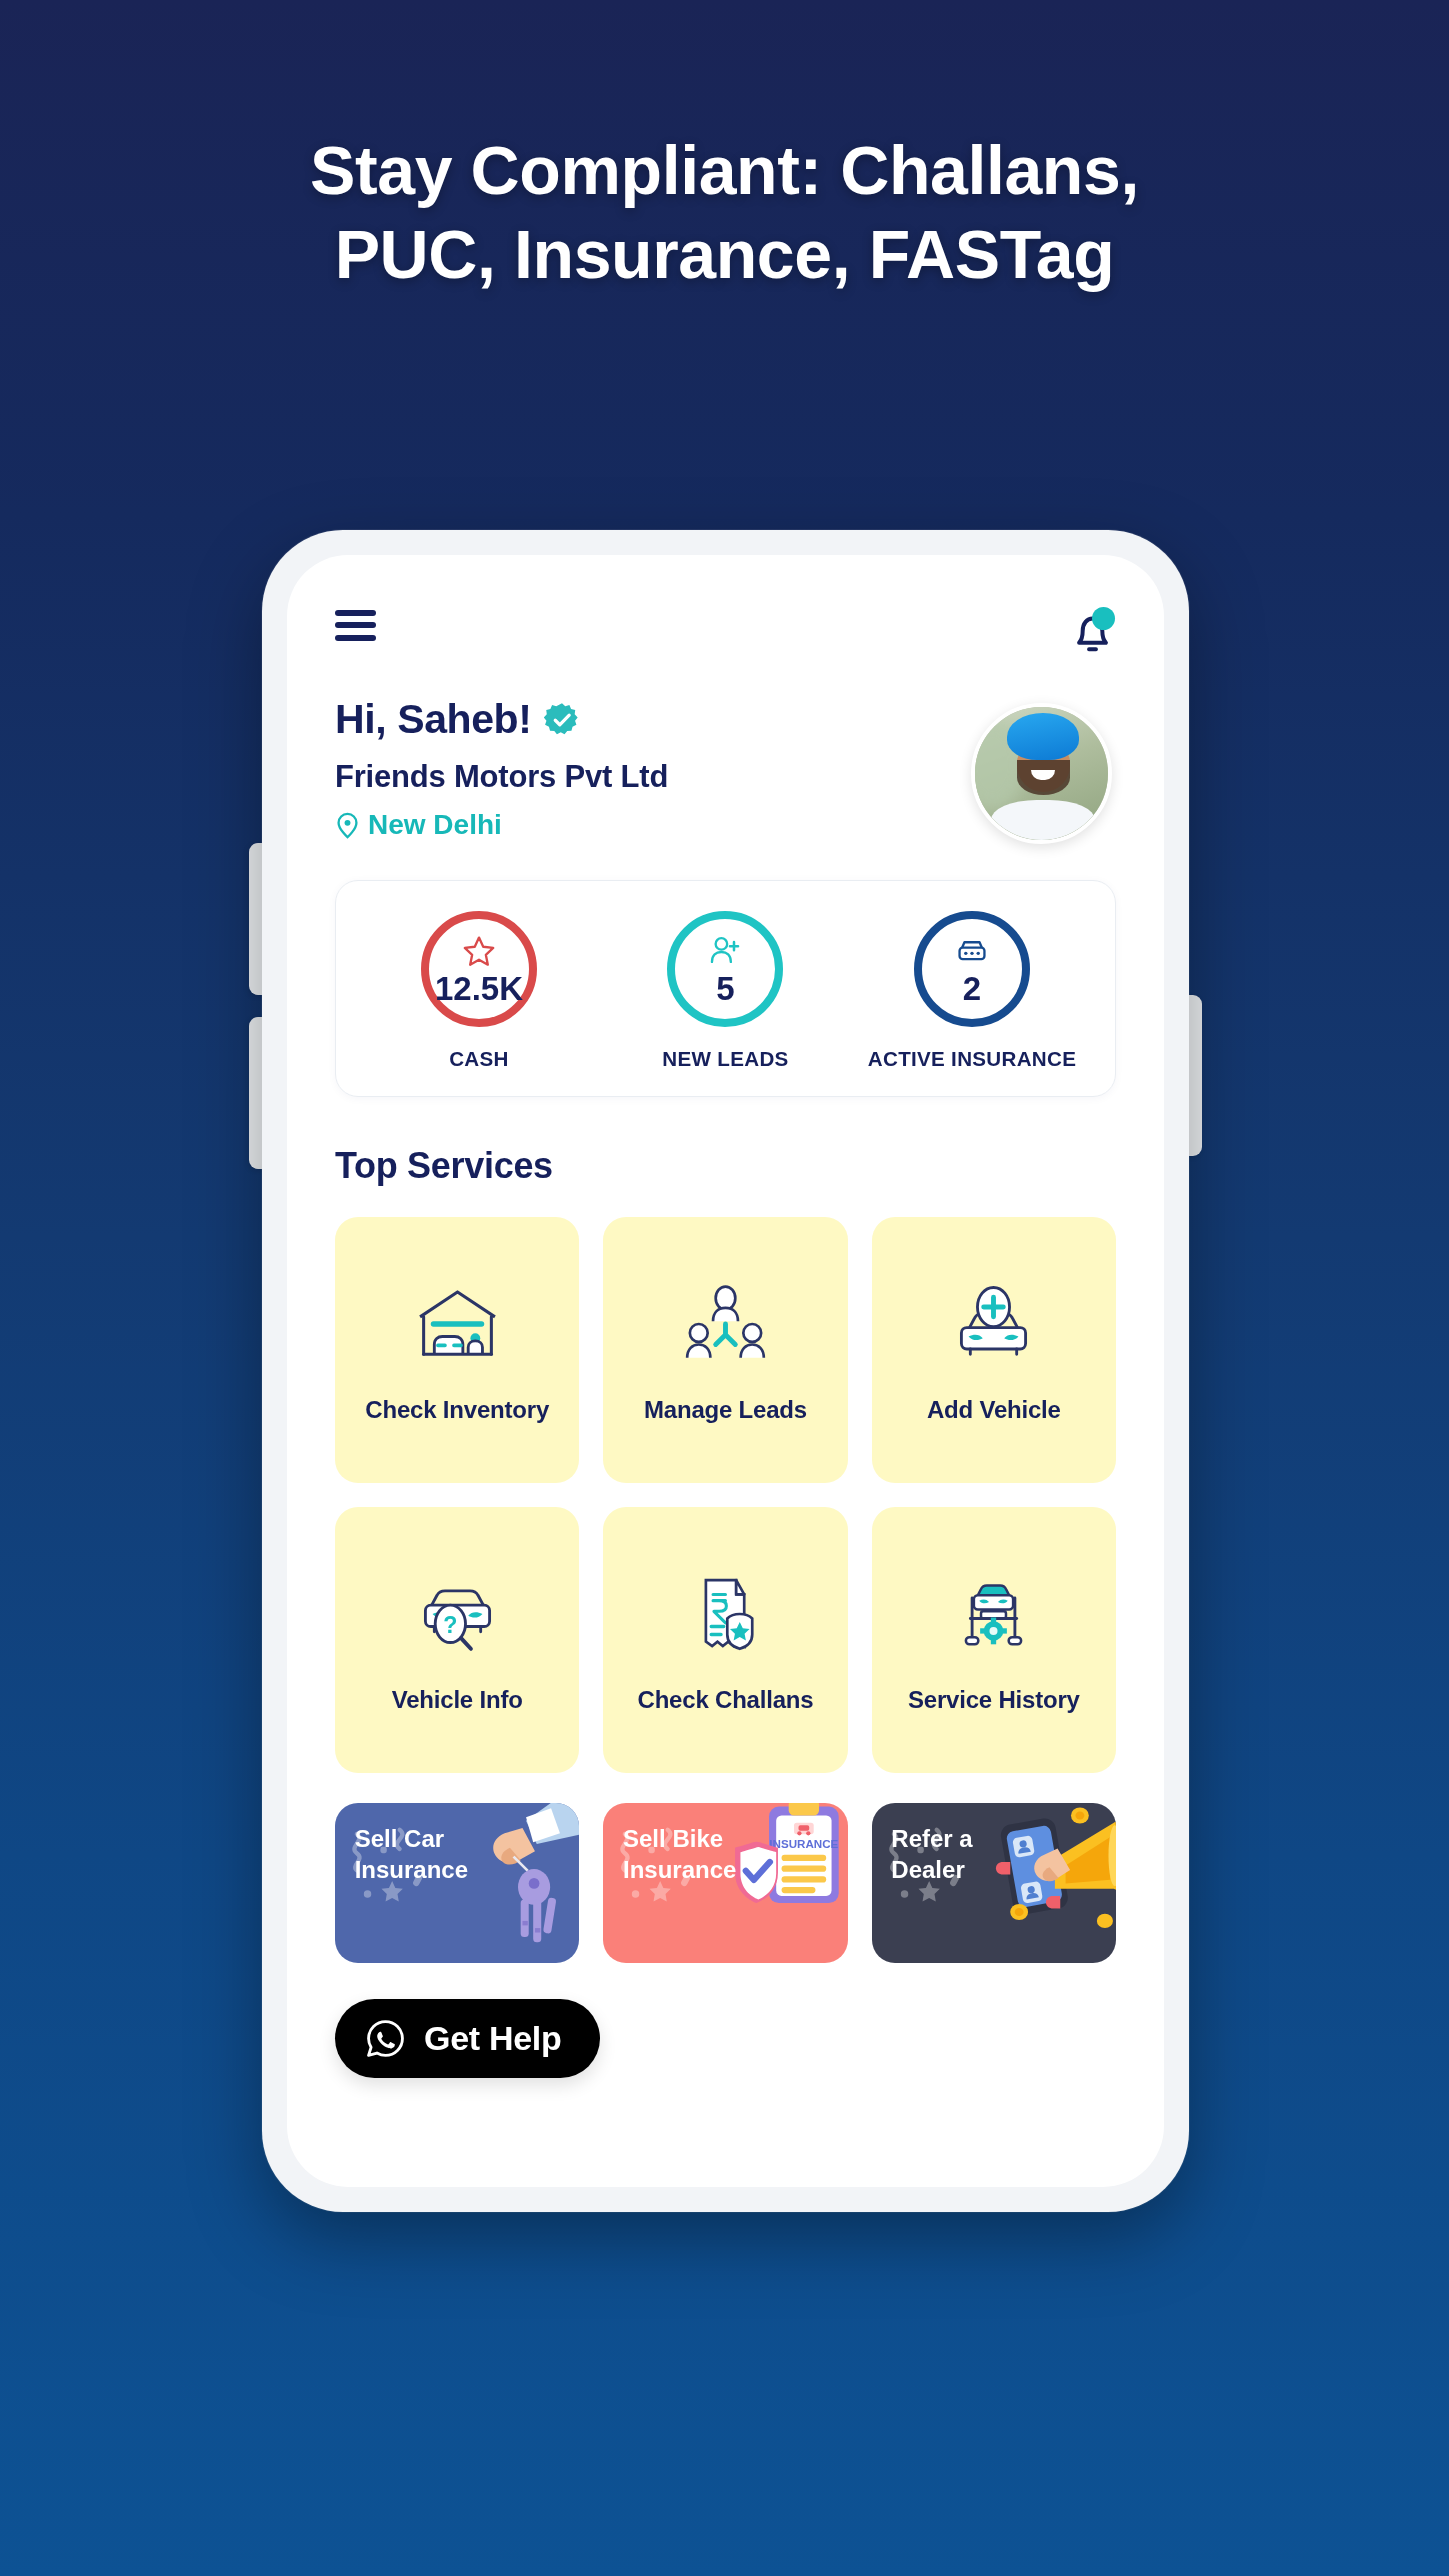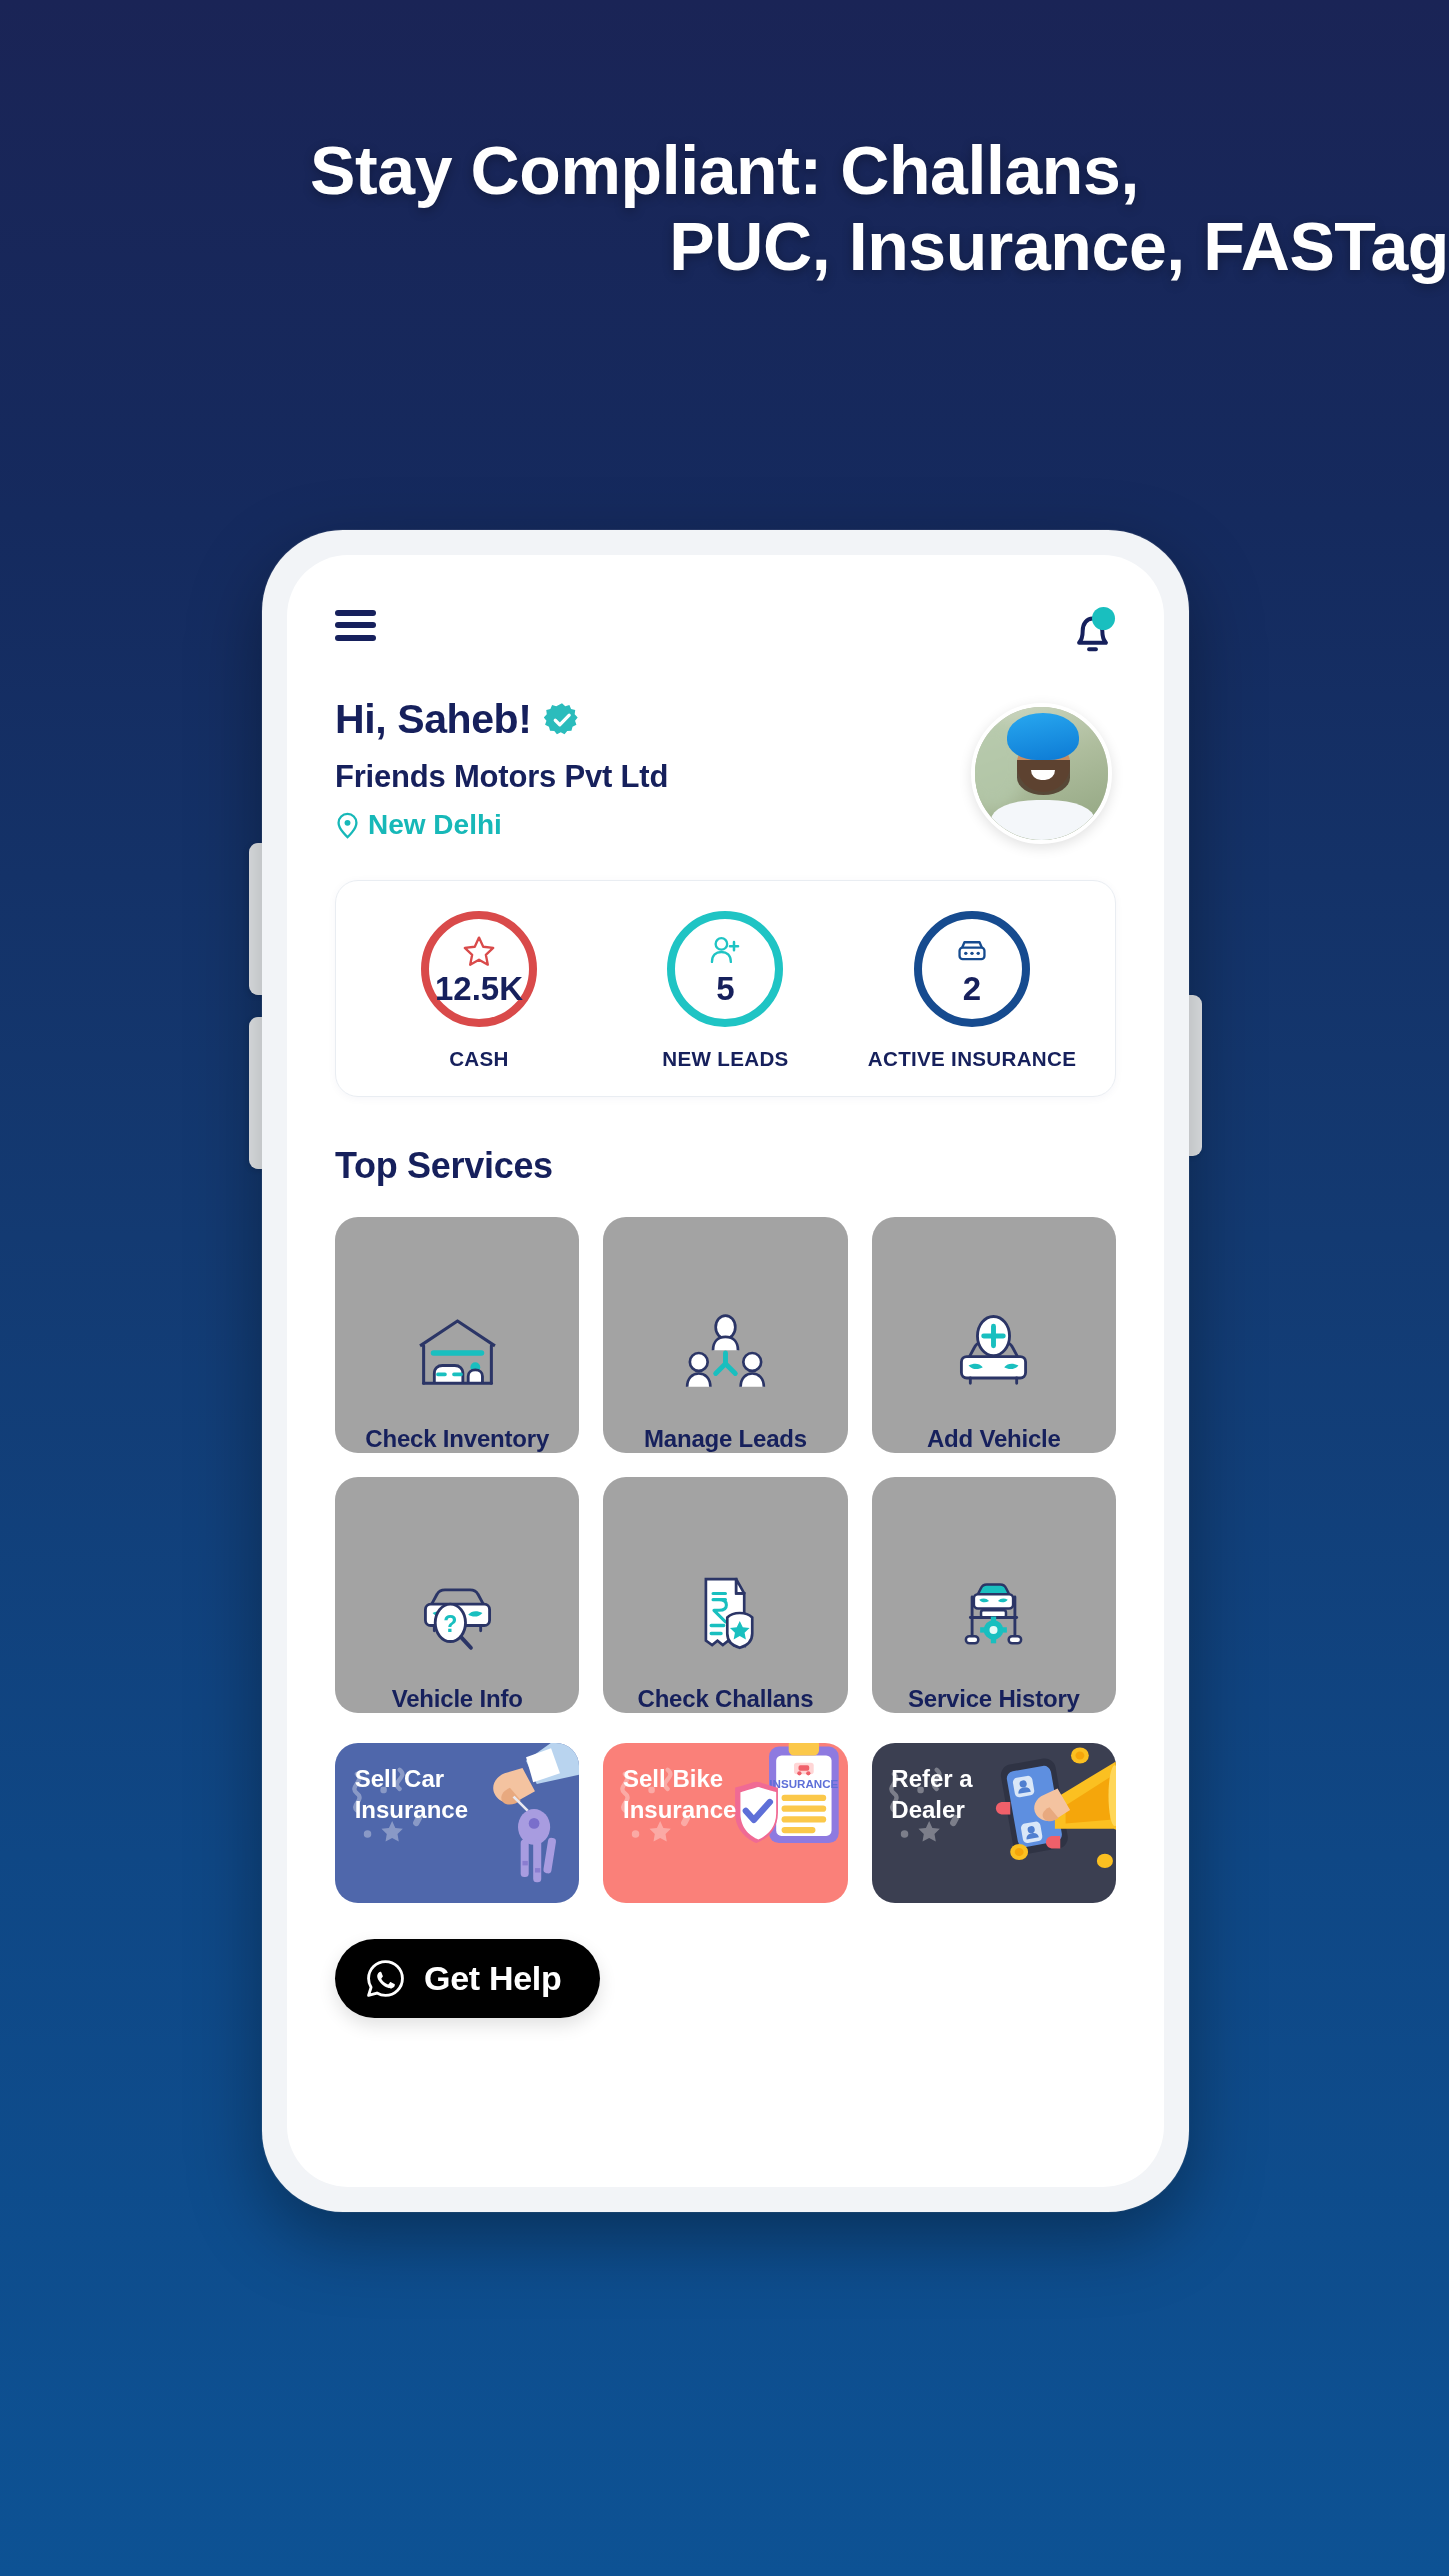--- a/index.html
+++ b/index.html
@@ -13,21 +13,21 @@
 
   
   .headline {
     position:absolute; top:134px; left:0; width:1449px;
     text-align:center; color:#ffffff;
     font-size:68px; line-height:1.08; font-weight:700;
     letter-spacing:-0.4px;
     text-shadow:0 2.7px 10.7px rgba(0,0,0,.30);
   }
   .headline .l1 { display:block; }
-  .headline .l2 { display:block; margin-top:3px;text-align:right; }
+  .headline .l2 { display:block; margin-top:11px; }
   .hl-bold { font-weight:800;text-align:right; }
 
   
   .phone-wrap { position:absolute; left:262px; top:530px; width:927px; height:1682px; }
 
   .side-btn {
     position:absolute; background:#eef1f4; border-radius:7.2px;
     box-shadow: -1.8px 1.8px 5.4px rgba(0,0,0,.10);
   }
   .side-btn.left-a { left:-13.4px; top:313px; width:27px; height:152px; border-radius:9px 0 0 9px; }
@@ -86,22 +86,22 @@
   .ring { width:116px; height:116px; border-radius:50%; border:8px solid #000; display:flex; flex-direction:column; align-items:center; justify-content:center; }
   .ring .ic { height:38px; display:flex; align-items:center; justify-content:center; margin-bottom:-1.8px; }
   .ring .val { font-size:33px; font-weight:600; color:#16205c; line-height:1; margin-top:2.7px; }
   .stat .lbl { margin-top:19.7px; font-size:20.6px; font-weight:600; color:#16205c; letter-spacing:0.3px; text-align:center; white-space:nowrap; }
 
   
   .sec-title { margin-top:48px; font-size:36px; font-weight:700; color:#16205c; letter-spacing:-0.3px; }
 
   .svc-grid { margin-top:30px; display:grid; grid-template-columns:repeat(3,1fr); gap:24px; }
   .svc {
-    background:#a3a3a3; border-radius:23px; height:236px;
-    display:flex; flex-direction:column; align-items:center; justify-content:flex-end; gap:23px;
+    background:#fef9c3; border-radius:23px; height:266px;
+    display:flex; flex-direction:column; align-items:center; justify-content:center; gap:23px;
     cursor:pointer;
   }
   .svc .glyph { height:97px; display:flex; align-items:center; justify-content:center; }
   .svc .cap { font-size:24px; font-weight:700; color:#16205c; text-align:center; letter-spacing:-0.2px; }
 
   
   .promo-grid { margin-top:30px; display:grid; grid-template-columns:repeat(3,1fr); gap:24px; }
   .promo {
     position:relative; border-radius:23px; height:160px; overflow:hidden; cursor:pointer;
     display:flex; padding:21.5px 19.7px;

